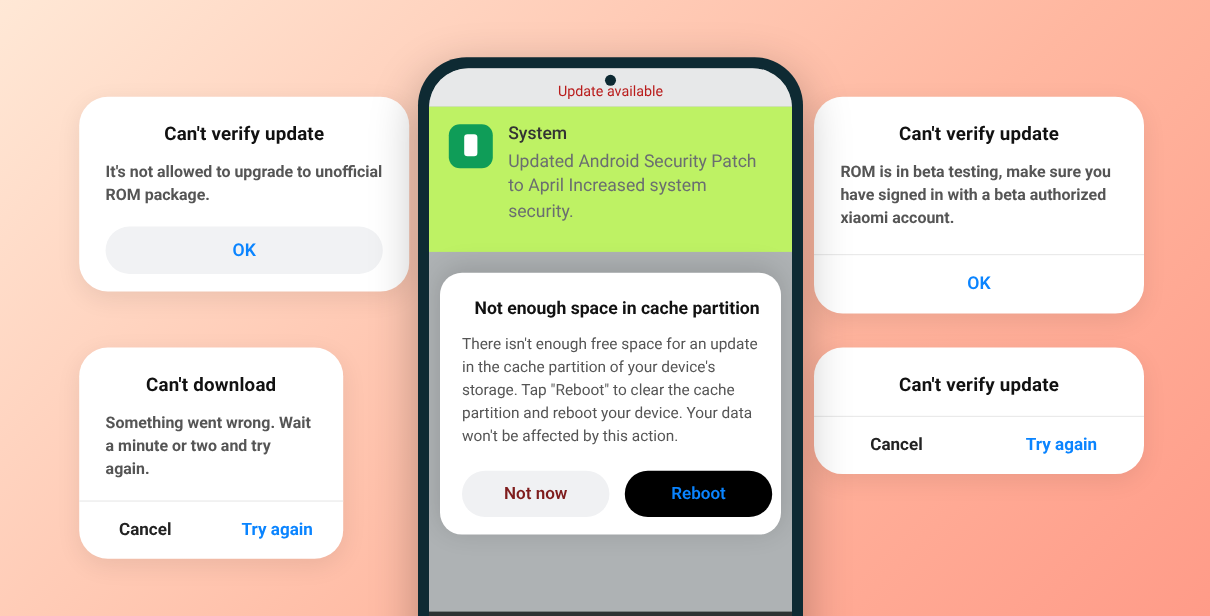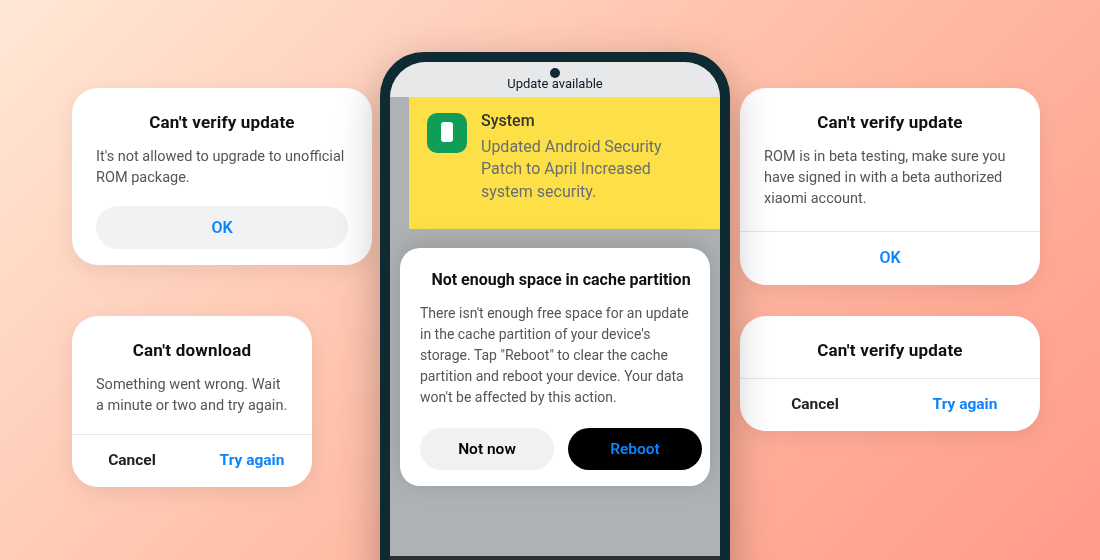--- a/index.html
+++ b/index.html
@@ -23,20 +23,21 @@
     font-weight: 700;
     color: #111;
     text-align: center;
     margin-bottom: 14px;
     letter-spacing: 0.2px;
   }
   .card p.body {
     font-size: 14.5px;
     line-height: 1.45;
     color: #555;
+    font-weight: bold;
   }
   .ok-pill {
     margin-top: 18px;
     width: 100%;
     background: #f1f2f4;
     border-radius: 24px;
     text-align: center;
     padding: 12px 0;
     font-size: 16px;
     font-weight: 600;
@@ -92,30 +93,29 @@
     border-radius: 36px;
     overflow: hidden;
   }
   .notch {
     position: absolute; top: 6px; left: 50%; transform: translateX(-50%);
     width: 10px; height: 10px; background: #0e2a33; border-radius: 50%;
   }
   .status-title {
     text-align: center;
     font-size: 13px;
-    color: #0f172a;
+    color: #b91c1c;
     padding: 14px 0 6px 0;
     background: #e7e8e9;
   }
   .sys-block {
-    background: #fde047;
+    background: #bef264;
     padding: 14px 18px 26px 18px;
     display: flex;
     gap: 14px;
-    margin-left: 19px;
   }
   .sys-icon {
     width: 40px; height: 40px;
     background: #0f9d58;
     border-radius: 10px;
     position: relative;
     flex-shrink: 0;
     margin-top: 2px;
   }
   .sys-icon::before {
@@ -162,21 +162,21 @@
   }
   .pill {
     flex: 1;
     text-align: center;
     padding: 12px 0;
     border-radius: 26px;
     font-size: 15.5px;
     font-weight: 600;
     cursor: pointer;
   }
-  .pill.grey { background: #f0f1f3; color: #000000; }
+  .pill.grey { background: #f0f1f3; color: #7f1d1d; }
   .pill.blue { background: #000000; color: #0a84ff; }
 
   
   .navbar {
     position: absolute;
     bottom: 0; left: 0; right: 0;
     height: 46px;
     background: #2e3233;
     display: flex;
     align-items: center;

